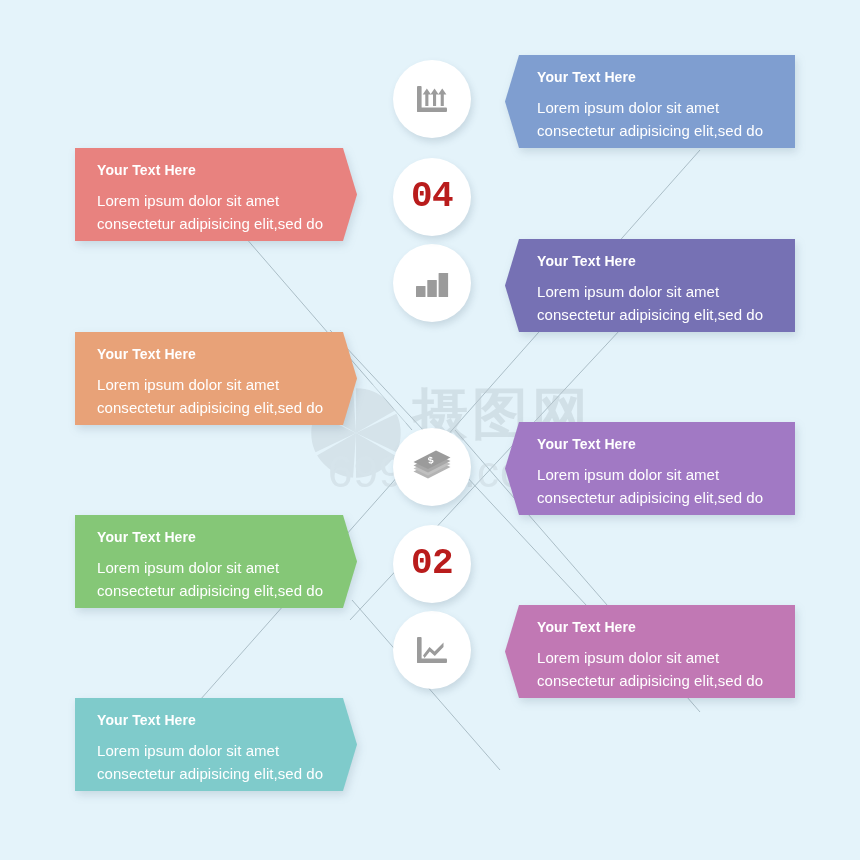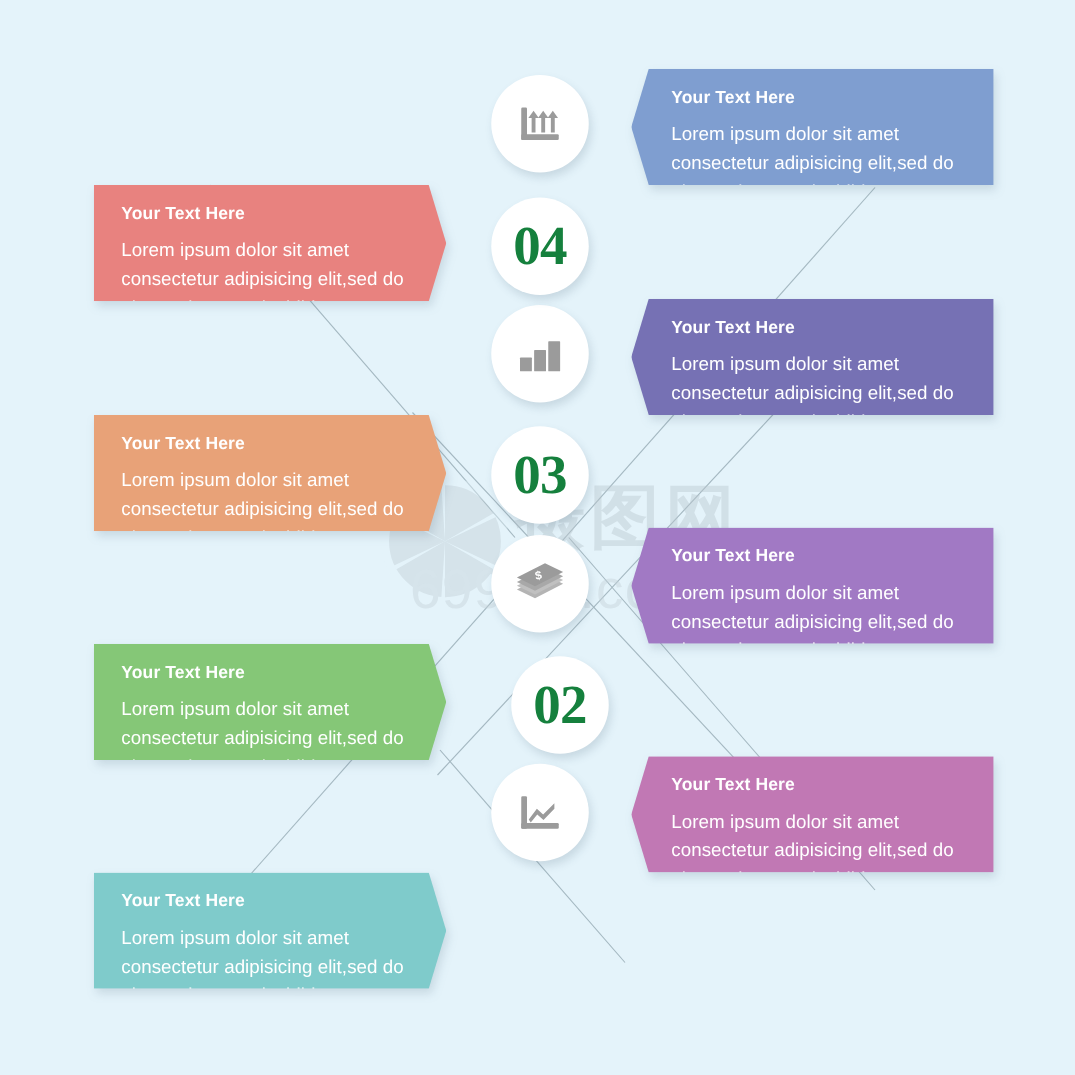--- a/index.html
+++ b/index.html
@@ -112,26 +112,26 @@
     position: absolute;
     border-radius: 50%;
     background: #ffffff;
     z-index: 5;
     box-shadow: 2px 4px 7px rgba(70,100,120,0.18);
     display: flex;
     align-items: center;
     justify-content: center;
   }
   .circle .num {
-    font-size: 44px;
+    font-size: 36px;
     font-weight: bold;
-    color: #15803d;
+    color: #b91c1c;
     letter-spacing: -0.5px;
     line-height: 1;
-    font-family: Liberation Serif, serif;
+    font-family: Liberation Mono, monospace;
   }
   .circle svg { display: block; }
 </style>
 </head>
 <body>
 
 <div id="stage">
 
   <svg class="lines-layer" viewBox="0 0 860 860">
     <g stroke="#8fa4ae" stroke-width="0.9" fill="none" opacity="0.75">
@@ -267,22 +267,19 @@
         <rect x="5" y="28.4" width="30" height="4.6" rx="1"></rect>
         <path d="M11 25.5 L17.5 17 L22.5 21.5 L31.5 12.5 L31.5 17 L22.8 26 L17.8 21.6 L12.6 28 Z"></path>
       </g>
     </svg>
   </div>
 
   <div class="circle" style="left:393px; top:158px; width:78px; height:78px;">
     <span class="num">04</span>
   </div>
 
-  <div class="circle" style="left:393px; top:341px; width:78px; height:78px;">
-    <span class="num">03</span>
-  </div>
-
-  <div class="circle" style="left:409px; top:525px; width:78px; height:78px;">
+
+  <div class="circle" style="left:393px; top:525px; width:78px; height:78px;">
     <span class="num">02</span>
   </div>
 
 
 </div>
 
 </body></html>

